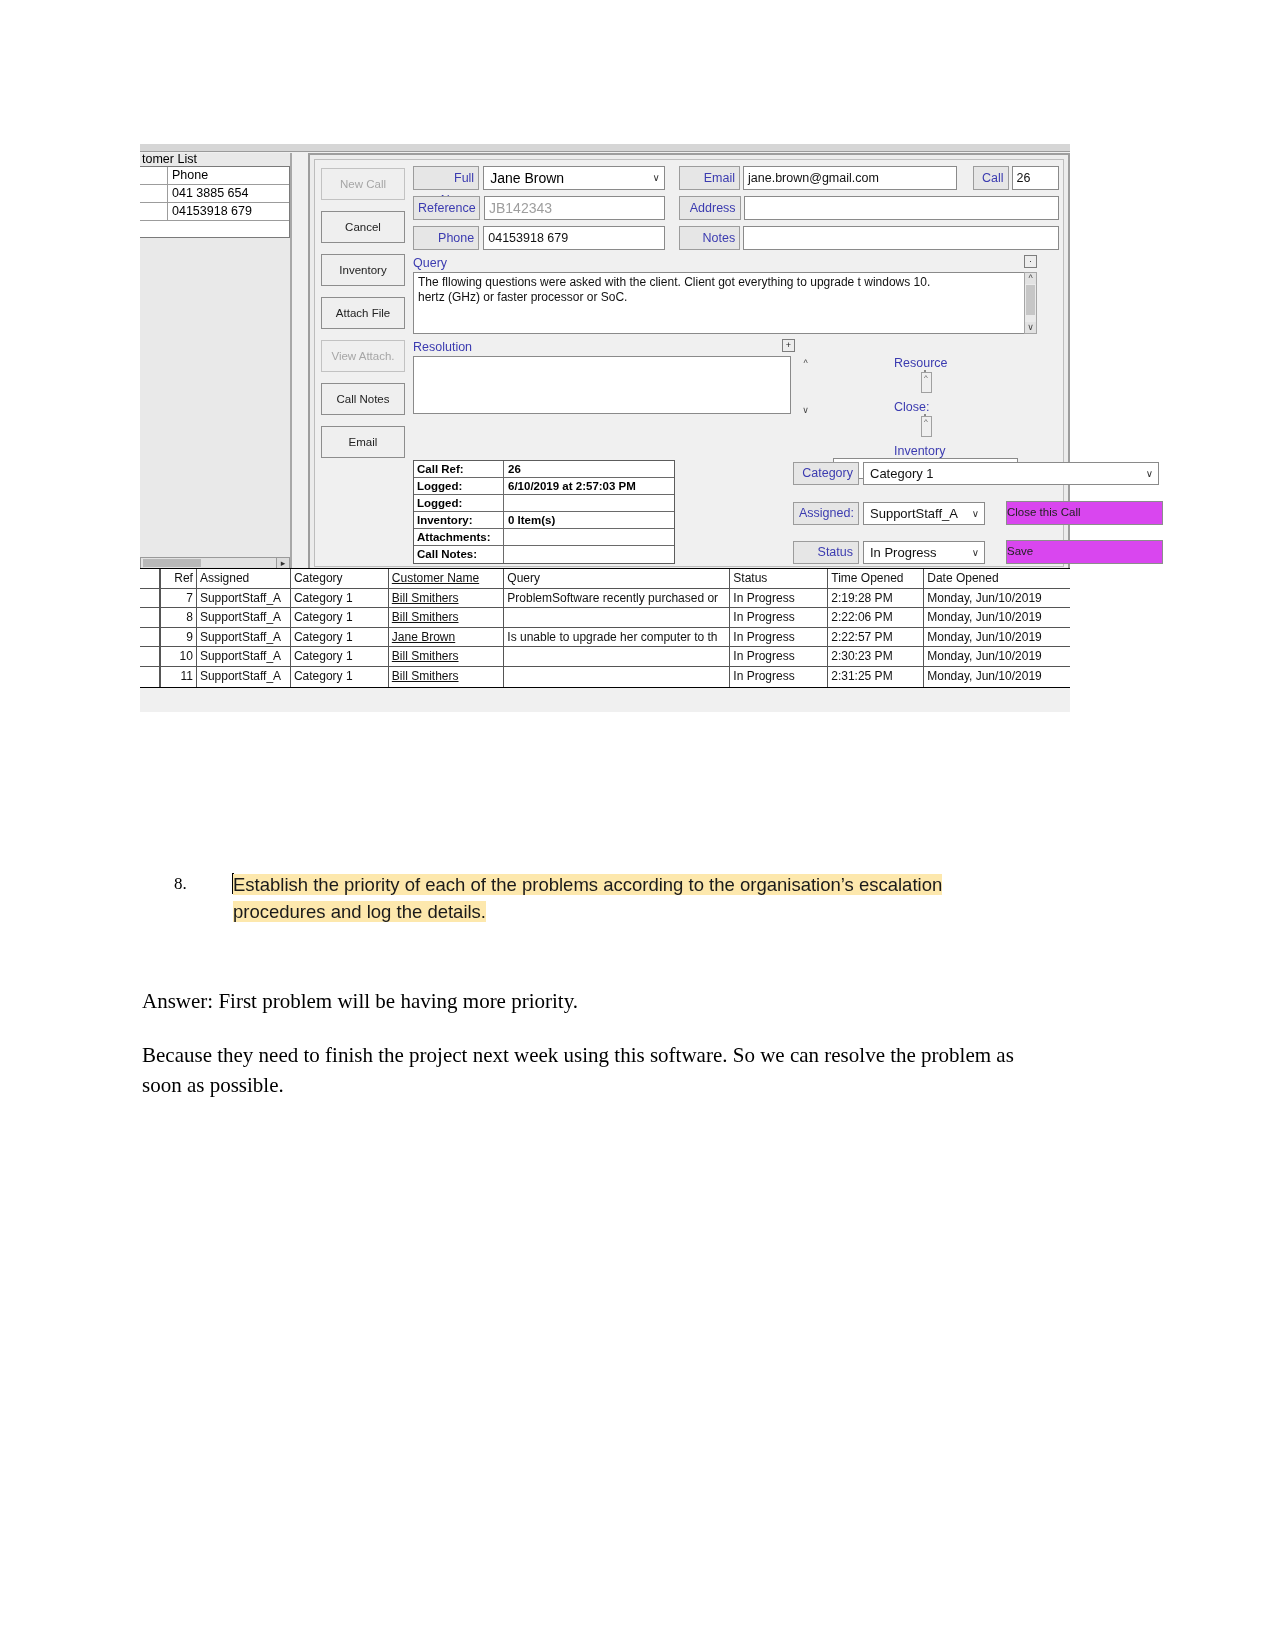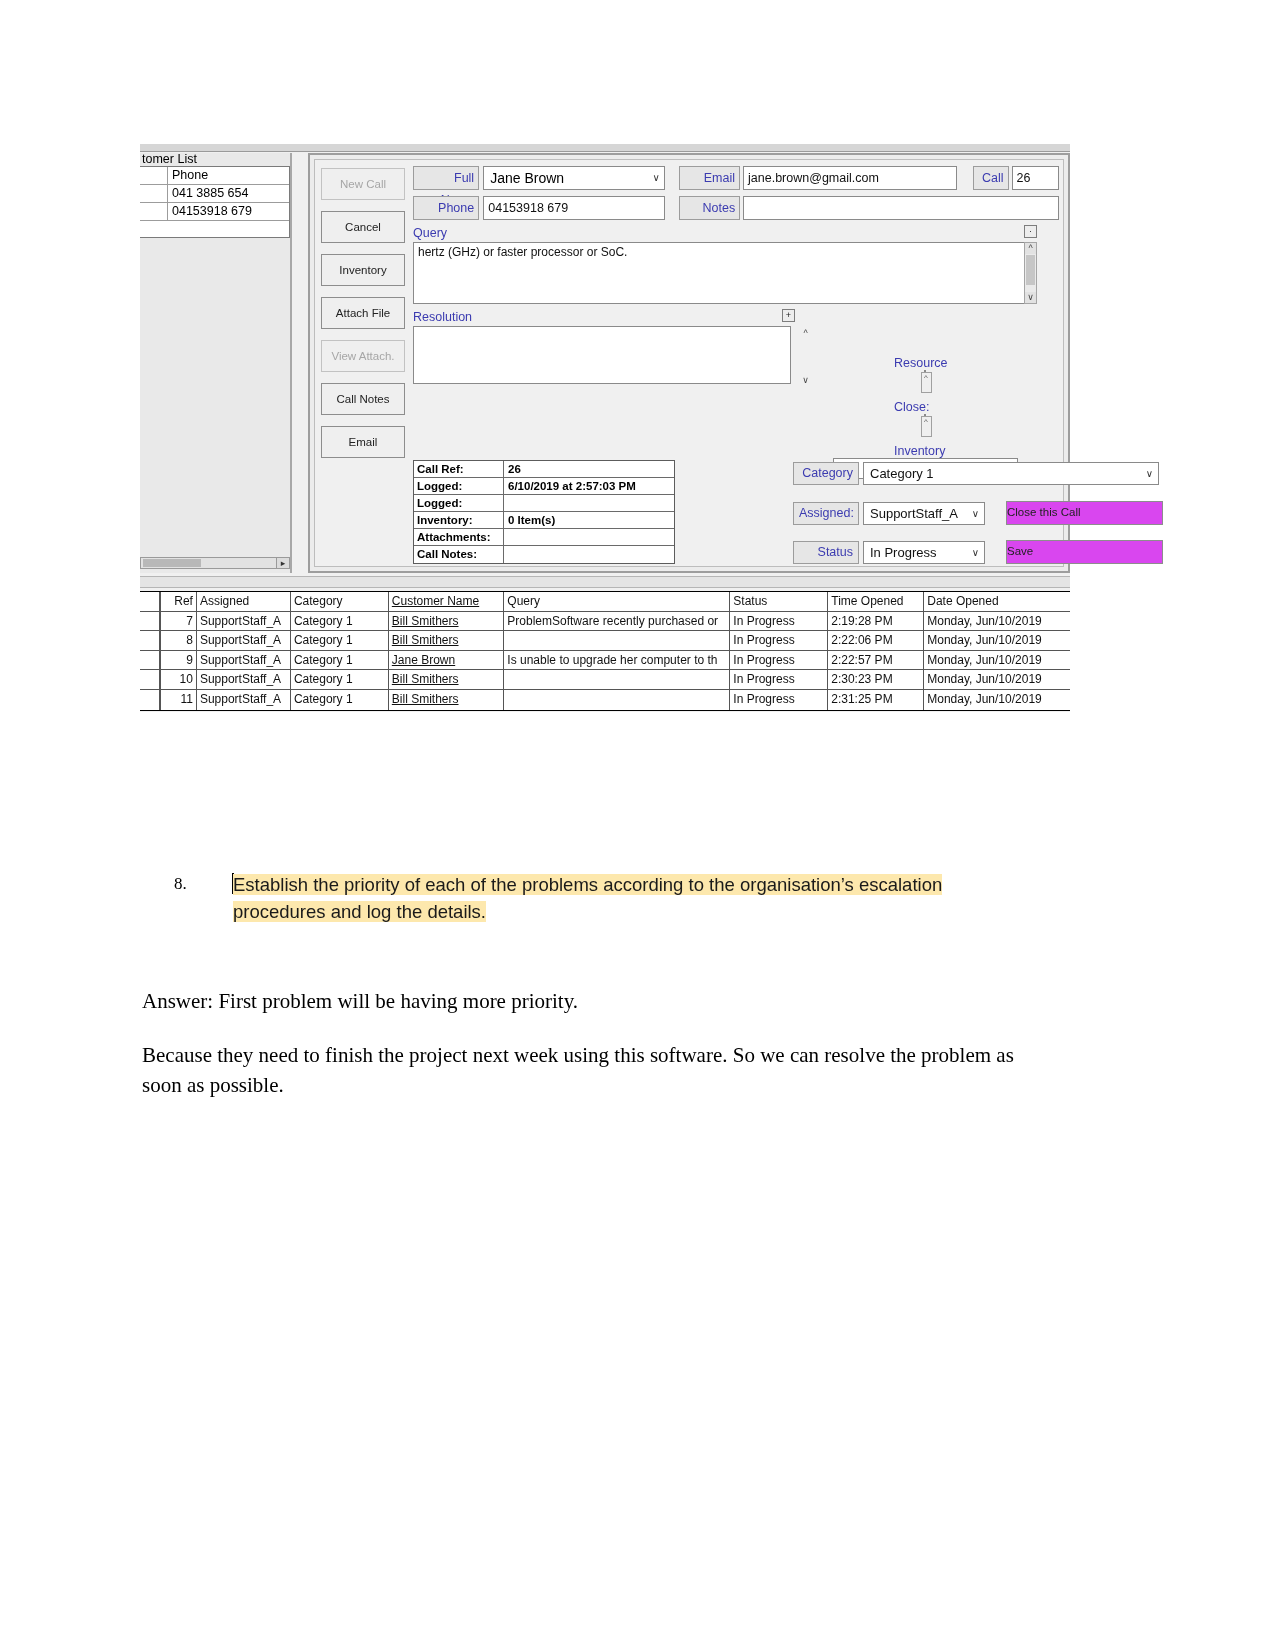--- a/index.html
+++ b/index.html
@@ -159,21 +159,21 @@
     background:#d946ef; border:1px solid #8d8d8d; height:24px;
     font-size:11.5px; text-align:left; line-height:20px; color:#222;
   }
 
   
   .grid-sep{
     position:absolute; left:0; top:432px; width:930px; height:12px;
     background:#e4e4e4; border-top:1px solid #b5b5b5; border-bottom:1px solid #b5b5b5;
   }
   .results{
-    position:absolute; left:0; top:447px; width:930px;
+    position:absolute; left:0; top:424px; width:930px;
     background:#fff; font-size:12px; color:#111;
     border-top:1px solid #000; border-bottom:1px solid #000;
   }
   .res-row{ display:flex; height:19.6px; border-bottom:1px solid #555; }
   .res-row:last-child{ border-bottom:none; }
   .res-row .cell{
     border-right:1px solid #555; padding:0 3px; line-height:18px;
     overflow:hidden; white-space:nowrap;
   }
   .res-head .cell{ background:#fff; }
@@ -259,33 +259,40 @@
           <div class="fcombo" style="width:184px;margin-left:4px">
             <span>Jane Brown</span>
             <span class="caret">∨</span>
           </div>
           <div class="flabel" style="width:62px;margin-left:14px">Email</div>
           <div class="finput small" style="width:217px;margin-left:3px">jane.brown@gmail.com</div>
           <div class="flabel" style="width:36px;margin-left:16px">Call</div>
           <div class="finput small" style="width:48px;margin-left:3px">26</div>
         </div>
 
+        <div class="frow">
+          <div class="flabel" style="width:67px">Reference</div>
+          <div class="finput placeholder" style="width:184px;margin-left:4px">JB142343</div>
+          <div class="flabel" style="width:62px;margin-left:14px">Address</div>
+          <div class="finput small" style="width:320px;margin-left:3px"></div>
+        </div>
 
         <div class="frow">
           <div class="flabel" style="width:67px">Phone</div>
           <div class="finput small" style="width:184px;margin-left:4px">04153918 679</div>
           <div class="flabel" style="width:62px;margin-left:14px">Notes</div>
           <div class="finput small" style="width:320px;margin-left:3px"></div>
         </div>
 
         <div style="position:relative;margin-top:4px;width:624px">
           <div class="section-label">Query</div>
           <div class="tinybtn" style="position:absolute;right:0;top:-1px">·</div>
           <div class="query-wrap">
             <div class="query-box" style="width:624px">
+              <div>The fllowing questions were asked with the client. Client got everything to upgrade t  windows 10.</div>
               <div>hertz (GHz) or faster processor or SoC.</div>
             </div>
             <div class="vscroll" style="right:0;top:0;height:62px">
               <div class="up">^</div>
               <div class="vt"></div>
               <div class="dn">∨</div>
             </div>
           </div>
         </div>
 

